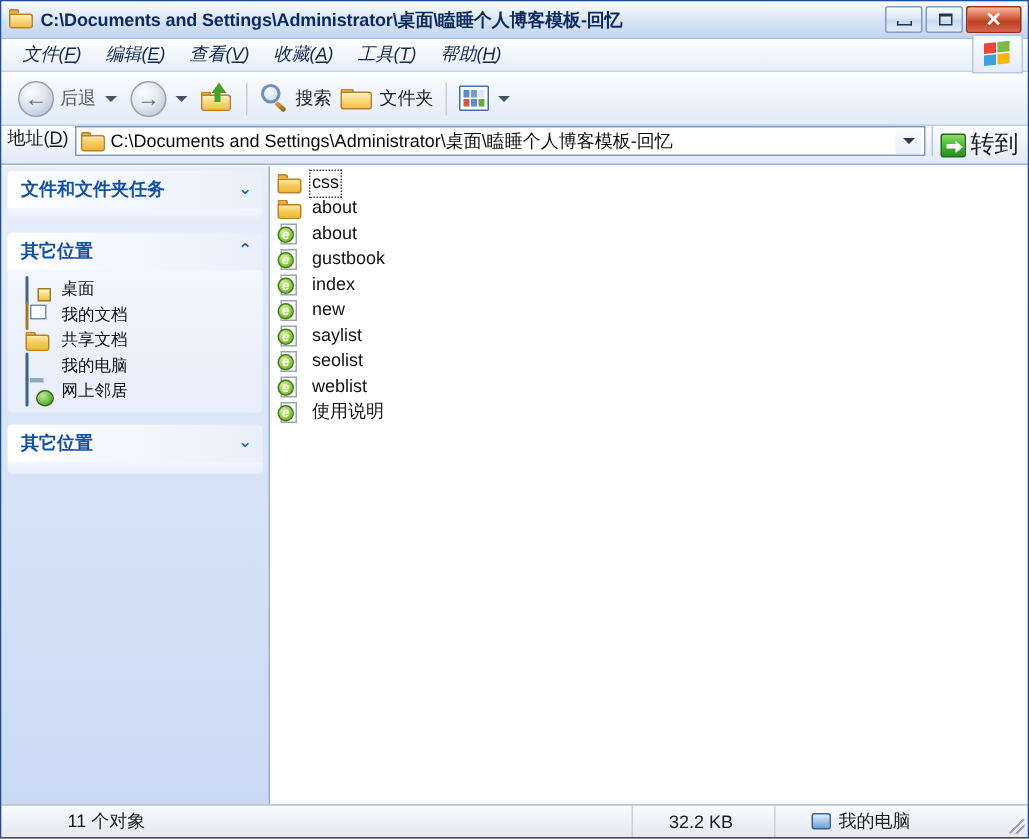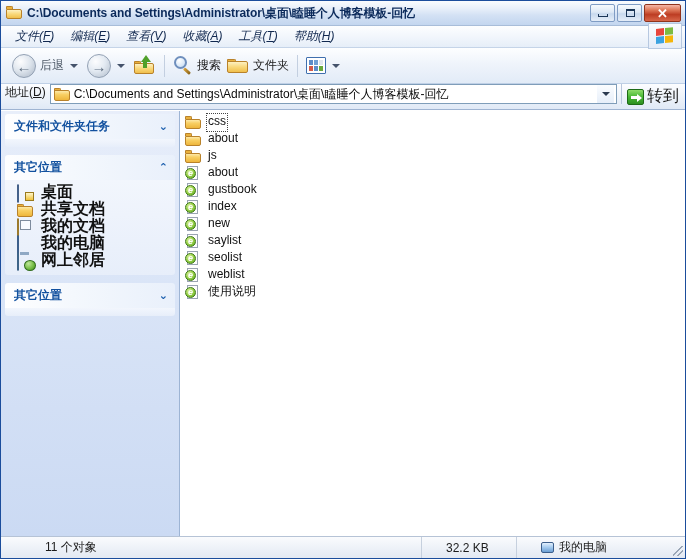--- a/index.html
+++ b/index.html
@@ -194,21 +194,21 @@
   .panel-title { font-size: 12px; font-weight: bold; color: #12519f; white-space: nowrap; }
   .chev { font-size: 11px; color: #1c5fae; font-weight: bold; line-height: 1; }
   .panel-body {
     background: linear-gradient(to bottom, #f2f6fd 0%, #e7eefa 100%);
     border-radius: 0 0 3px 3px;
     padding: 4px 0 6px 0;
   }
   .panel-body.empty { height: 8px; padding: 0; }
   .side-item { display: flex; align-items: center; height: 17px; padding: 0 4px 0 12px; cursor: default; }
   .side-item-icon { width: 17px; height: 16px; flex: 0 0 17px; margin-right: 7px; position: relative; }
-  .side-item-label { font-size: 16px; color: #111; white-space: nowrap; font-weight: bold; }
+  .side-item-label { font-size: 11px; color: #111; white-space: nowrap; }
 
   
   .ico-desktop {
     width: 16px; height: 15px;
     background: linear-gradient(to bottom, #cfe2f7 0%, #9ec4ec 50%, #6fa5de 100%);
     border: 1px solid #44618a; border-radius: 2px;
   }
   .ico-desktop::after {
     content:""; position:absolute; right:0px; bottom:0px; width:7px; height:7px;
     background: linear-gradient(to bottom,#fff6c9,#f0c33c); border:1px solid #9a7a1e;
@@ -434,32 +434,32 @@
           <span class="chev">⌃</span>
         </div>
         <div class="panel-body">
 
           <div class="side-item">
             <span class="side-item-icon"><i class="ico-desktop"></i></span>
             <span class="side-item-label">桌面</span>
           </div>
 
           <div class="side-item">
+            <span class="side-item-icon"><i class="ico-mydocs"></i></span>
+            <span class="side-item-label">我的文档</span>
+          </div>
+
+          <div class="side-item">
             <span class="side-item-icon">
               <span class="folder" style="position:absolute;left:0;top:2px;">
                   <span class="tab"></span>
                   <span class="body"></span>
                 </span>
             </span>
             <span class="side-item-label">共享文档</span>
-          </div>
-
-          <div class="side-item">
-            <span class="side-item-icon"><i class="ico-mydocs"></i></span>
-            <span class="side-item-label">我的文档</span>
           </div>
 
           <div class="side-item">
             <span class="side-item-icon"><i class="ico-computer"></i></span>
             <span class="side-item-label">我的电脑</span>
           </div>
 
           <div class="side-item">
             <span class="side-item-icon"><i class="ico-network"></i></span>
             <span class="side-item-label">网上邻居</span>
@@ -493,29 +493,20 @@
       <div class="file-row">
         <span class="file-icon">
           <span class="folder" style="position:absolute;left:0;top:2px;">
               <span class="tab"></span>
               <span class="body"></span>
             </span>
         </span>
         <span class="file-label">about</span>
       </div>
 
-      <div class="file-row">
-        <span class="file-icon">
-          <span class="folder" style="position:absolute;left:0;top:2px;">
-              <span class="tab"></span>
-              <span class="body"></span>
-            </span>
-        </span>
-        <span class="file-label">js</span>
-      </div>
 
       <div class="file-row">
         <span class="file-icon">
           <span class="ico-ie" style="position:absolute;left:1px;top:1px;">
               <i class="page"></i>
               <i class="e">e</i>
             </span>
         </span>
         <span class="file-label">about</span>
       </div>

